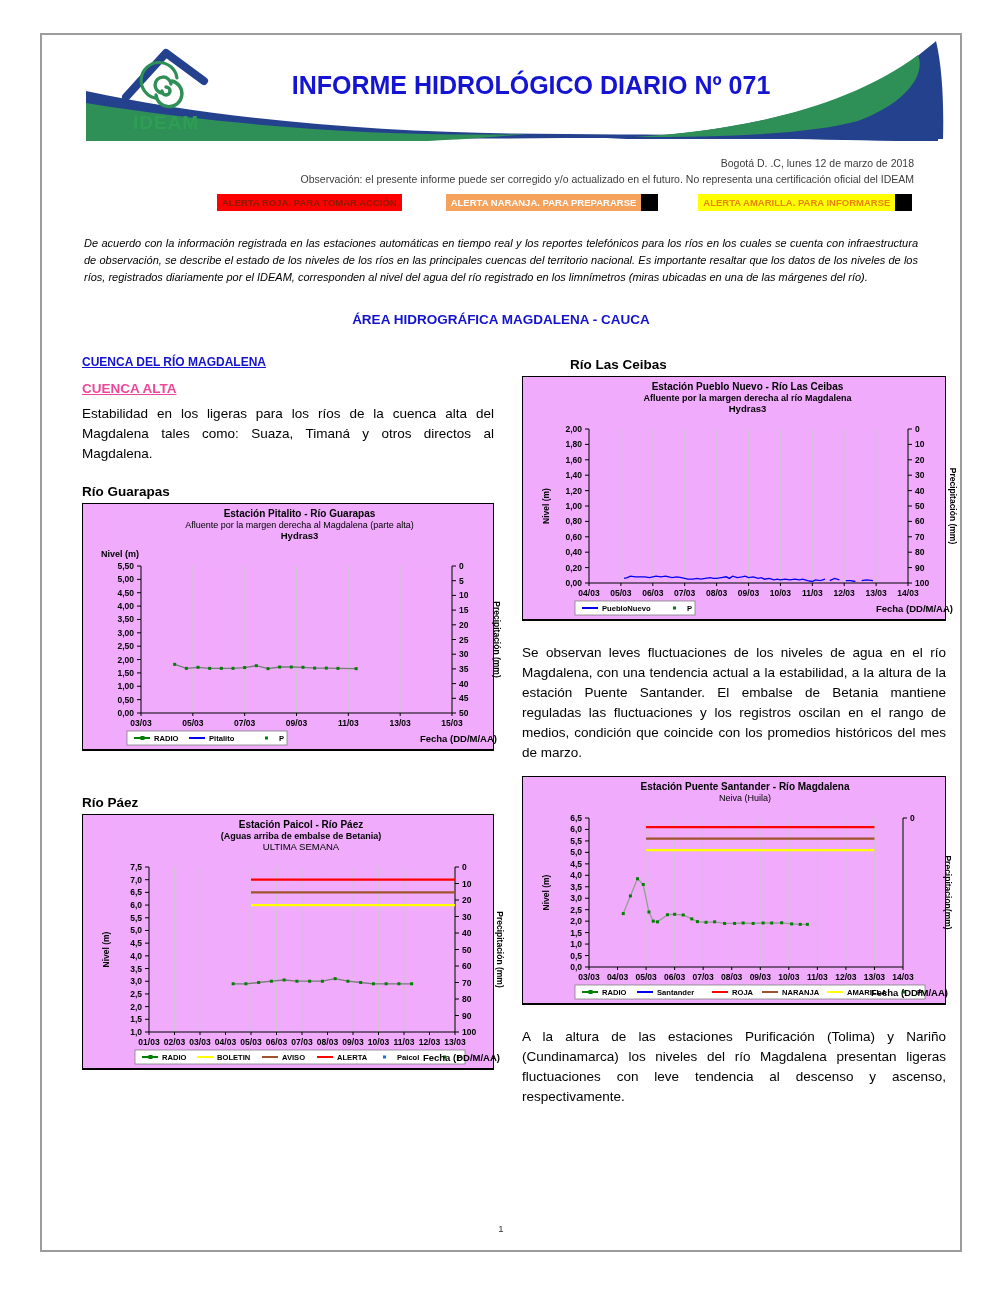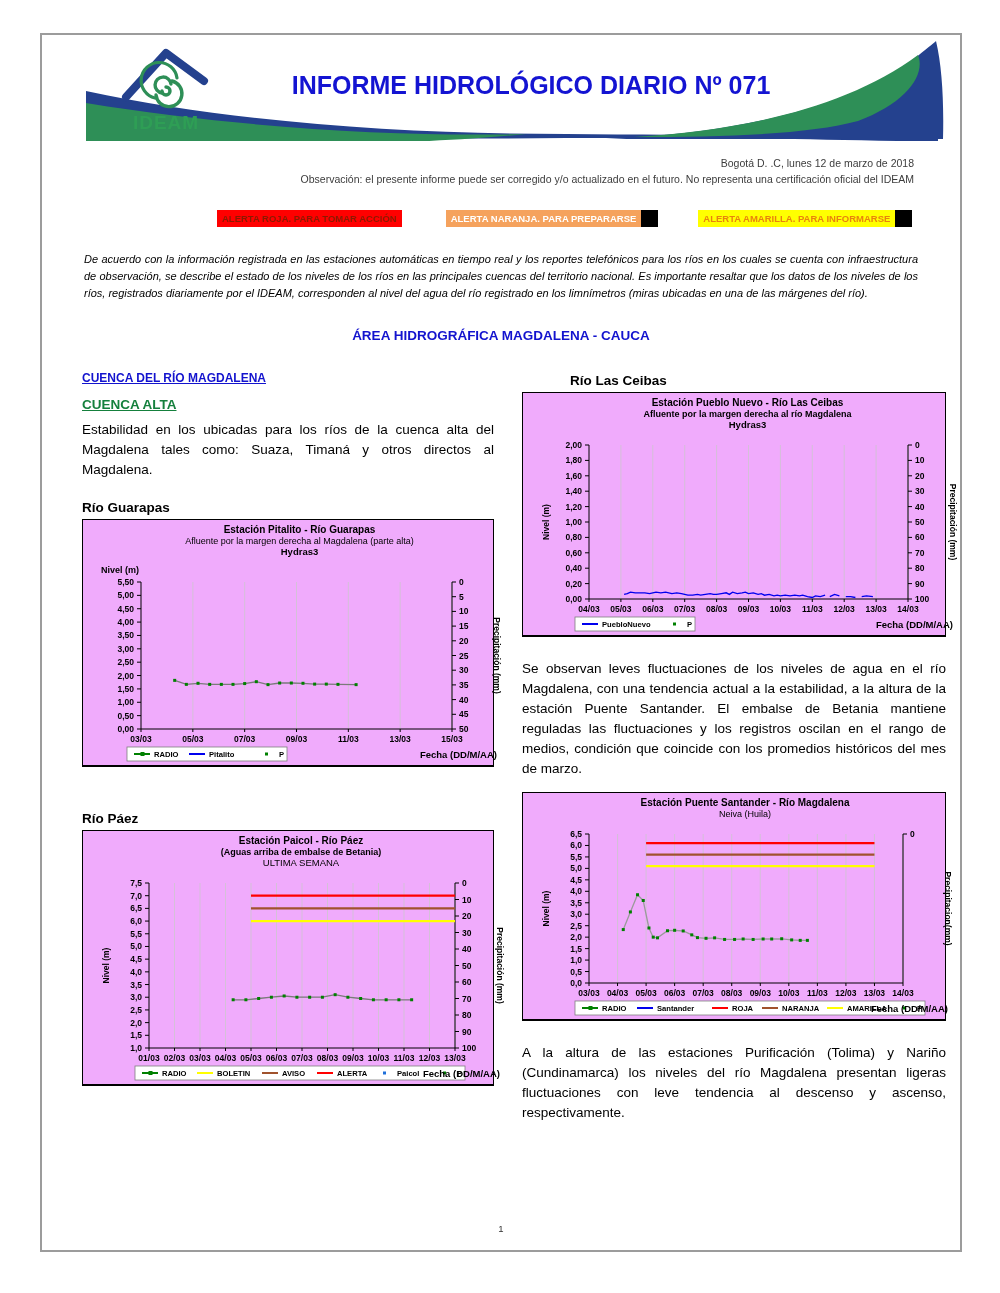--- a/index.html
+++ b/index.html
@@ -15,21 +15,21 @@
   }
   
   .header { position: relative; height: 104px; margin: 4px 10px 0 10px; }
   .swoosh { position: absolute; left: 34px; top: 2px; width: 860px; height: 100px; }
   .logo { position: absolute; left: 52px; top: 2px; width: 170px; height: 100px; }
   .doc-title {
     position: absolute; left: 120px; right: 60px; top: 32px; text-align: center;
     font-size: 25px; font-weight: bold; letter-spacing: 0px;
   }
   .dateblock { text-align: right; margin: 12px 46px 0 0; font-size: 10.5px; color: #3c3c3c; line-height: 1.55; }
-  .alertrow { display: flex; align-items: flex-end; margin: 22px 0 0 175px; }
+  .alertrow { display: flex; align-items: flex-end; margin: 6px 0 0 175px; }
   .badge { font-size: 9.5px; font-weight: bold; padding: 3px 5px; white-space: nowrap; }
   .redact { width: 17px; height: 17px; background: #000; display: inline-block; }
   .gap1 { width: 44px; } .gap2 { width: 40px; }
   .intro { margin: 24px 42px 0 42px; font-style: italic; font-size: 11px; line-height: 1.55; text-align: justify; }
   .h-center { text-align: center; font-weight: bold; font-size: 13.5px; margin-top: 26px; }
   .columns { display: flex; margin: 20px 38px 0 40px; gap: 28px; align-items: flex-start; }
   .col-left { width: 412px; }
   .col-right { width: 424px; }
   .h-caribe { text-align: center; font-weight: bold; font-size: 13.5px; text-decoration: underline; margin-top: 14px; }
   .h-cuenca { font-weight: bold; font-size: 12px; text-decoration: underline; margin-top: 8px; }
@@ -84,22 +84,22 @@
     </div>
 
     <p class="intro">De acuerdo con la información registrada en las estaciones automáticas en tiempo real y los reportes telefónicos para los ríos en los cuales se cuenta con infraestructura de observación, se describe el estado de los niveles de los ríos en las principales cuencas del territorio nacional. Es importante resaltar que los datos de los niveles de los ríos, registrados diariamente por el IDEAM, corresponden al nivel del agua del río registrado en los limnímetros (miras ubicadas en una de las márgenes del río).</p>
 
     <div class="h-center blue" style="color: rgb(19, 19, 206);">ÁREA HIDROGRÁFICA MAGDALENA - CAUCA</div>
 
     <div class="columns">
 
       <div class="col-left">
         <div class="h-cuenca blue" style="color: rgb(19, 19, 206);">CUENCA DEL RÍO MAGDALENA</div>
-        <div class="h-cuenca2 blue" style="color: #15803d; margin-top: 12px;">CUENCA ALTA</div>
-        <p class="body-par">Estabilidad en los ubicadas para los ríos de la cuenca alta del Magdalena tales como: Suaza, Timaná y otros directos al Magdalena.</p>
+        <div class="h-cuenca2 blue" style="color: #ec4899; margin-top: 12px;">CUENCA ALTA</div>
+        <p class="body-par">Estabilidad en los ligeras para los ríos de la cuenca alta del Magdalena tales como: Suaza, Timaná y otros directos al Magdalena.</p>
 
         <div class="river-h mt20">Río Guarapas</div>
         <div class="chart-frame">
           <svg width="405" height="245" viewBox="0 0 405 245">
               <text x="202.5" y="13" text-anchor="middle" font-size="10" font-weight="700">Estación Pitalito - Río Guarapas</text>
               <text x="202.5" y="24" text-anchor="middle" font-size="9" font-weight="400">Afluente por la margen derecha al Magdalena (parte alta)</text>
               <text x="202.5" y="35" text-anchor="middle" font-size="9.5" font-weight="700">Hydras3</text>
               <line x1="95.83333333333333" y1="62" x2="95.83333333333333" y2="209" stroke="#c9c9c9" stroke-width="0.7"></line>
               <line x1="147.66666666666666" y1="62" x2="147.66666666666666" y2="209" stroke="#c9c9c9" stroke-width="0.7"></line>
               <line x1="199.5" y1="62" x2="199.5" y2="209" stroke="#c9c9c9" stroke-width="0.7"></line>

